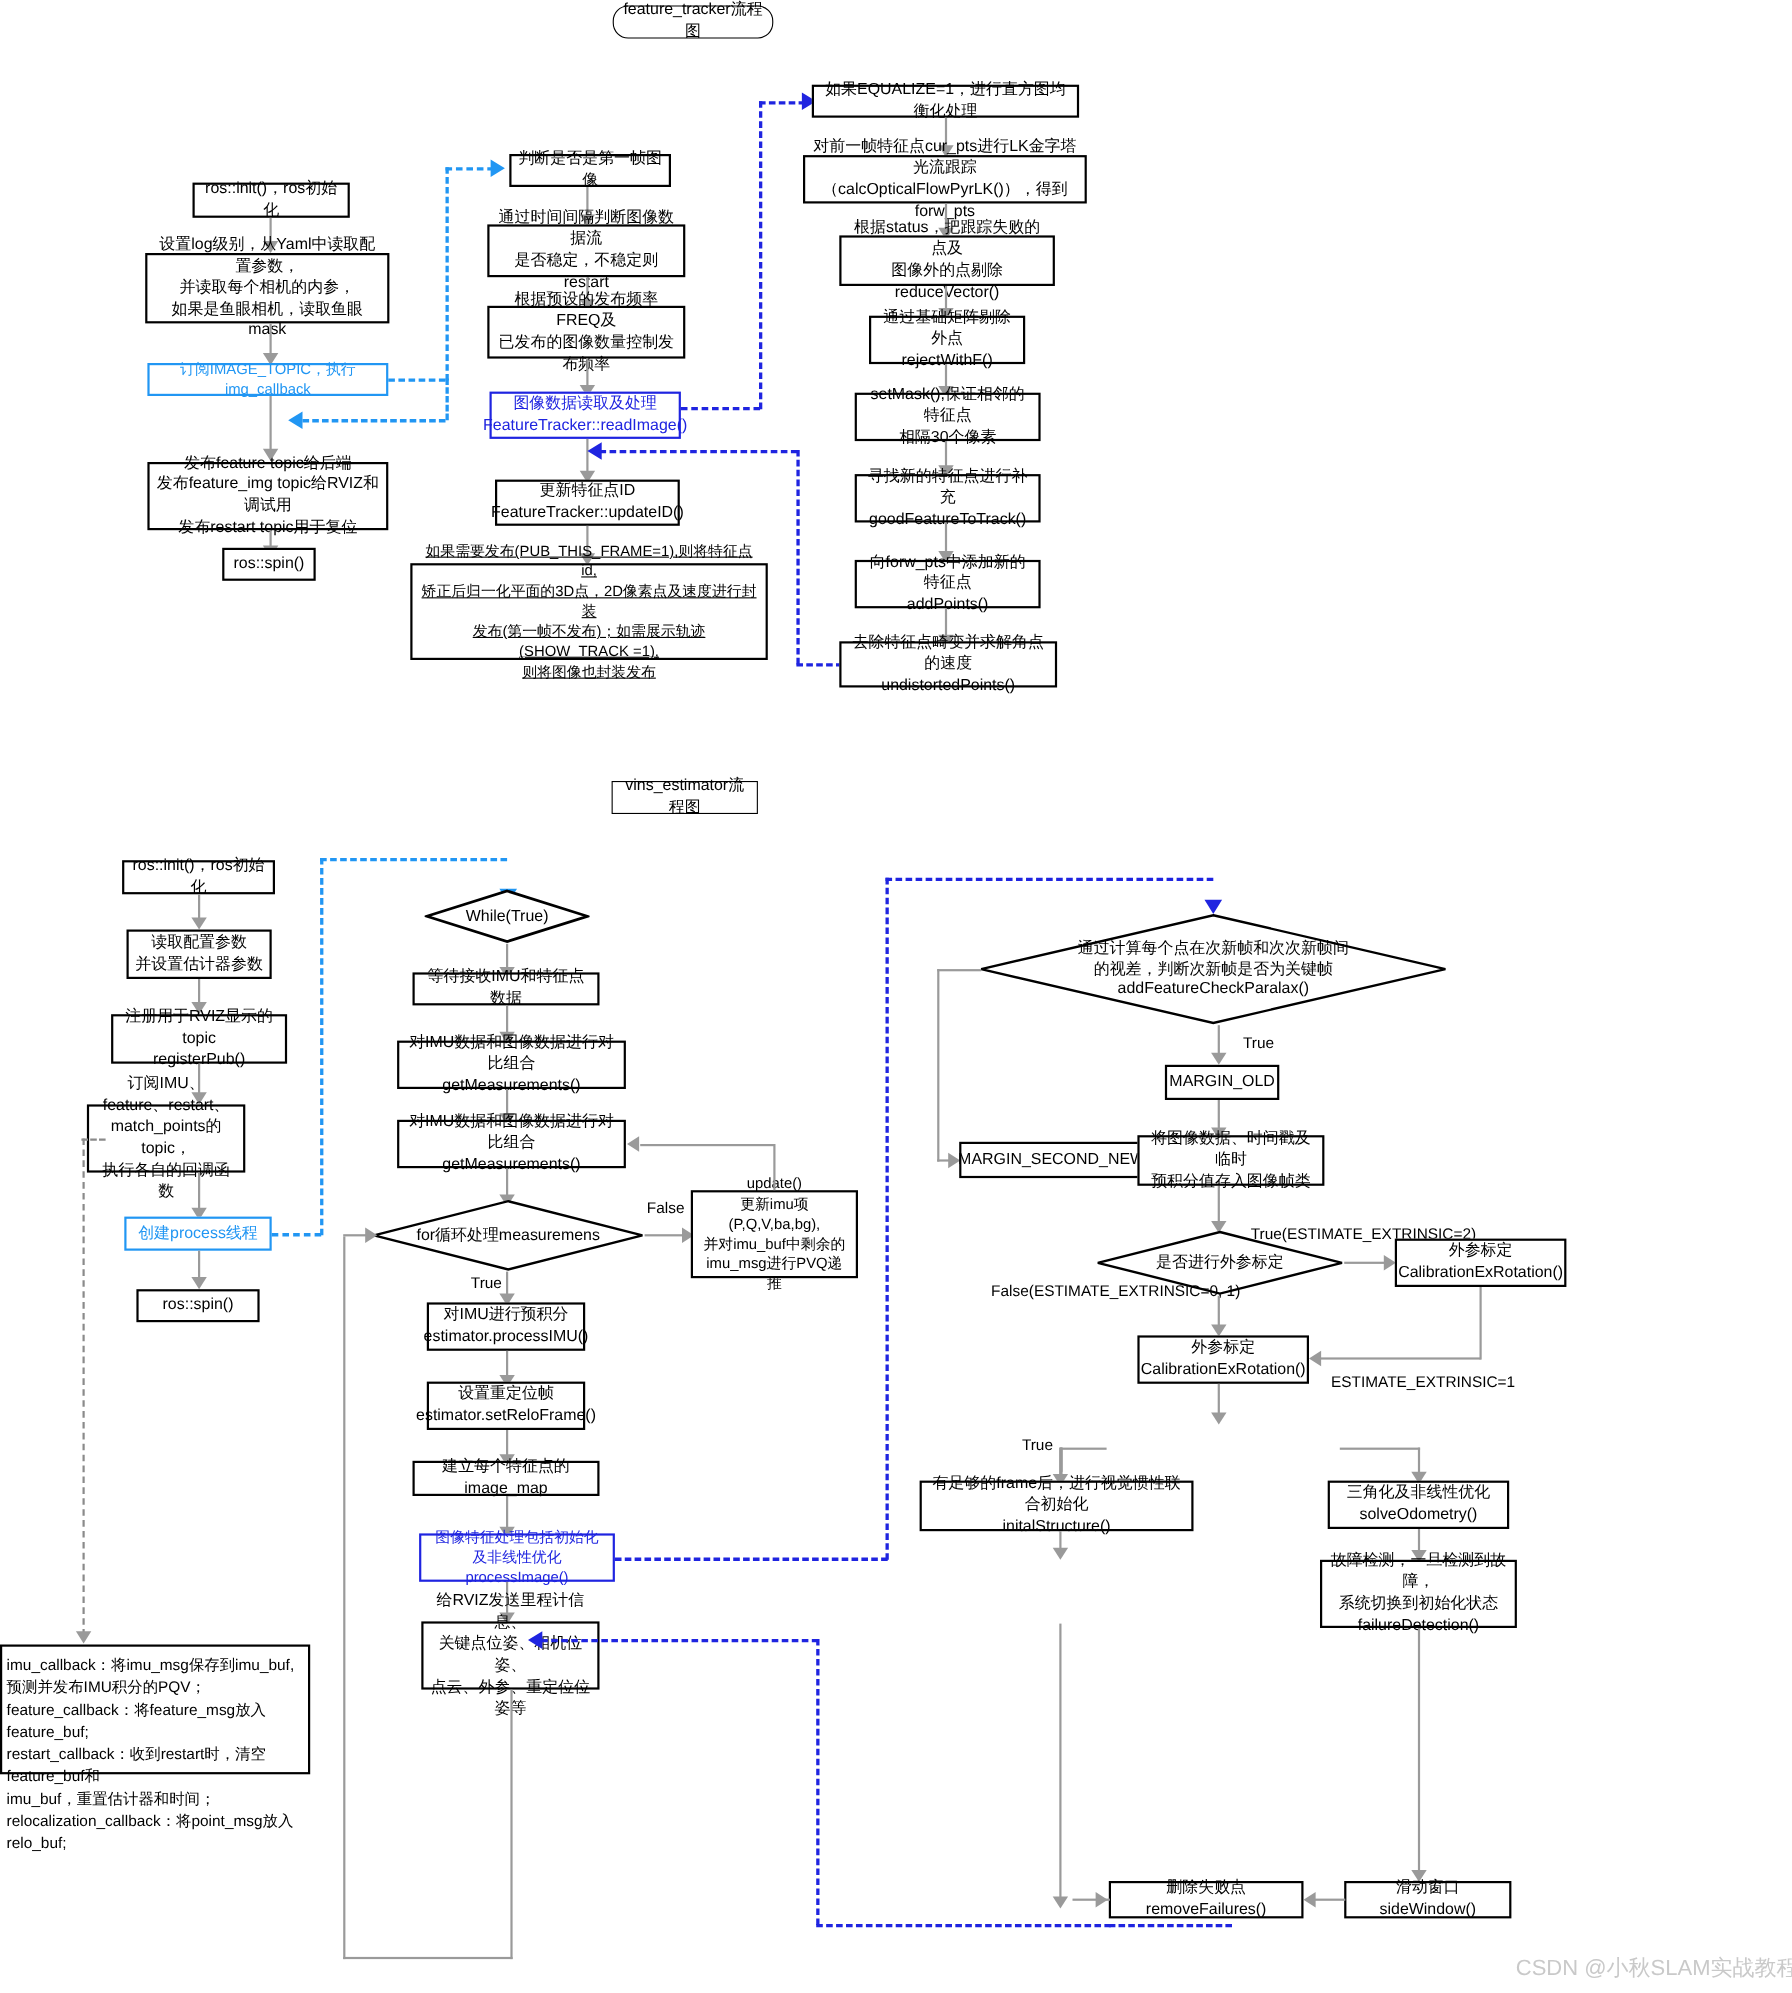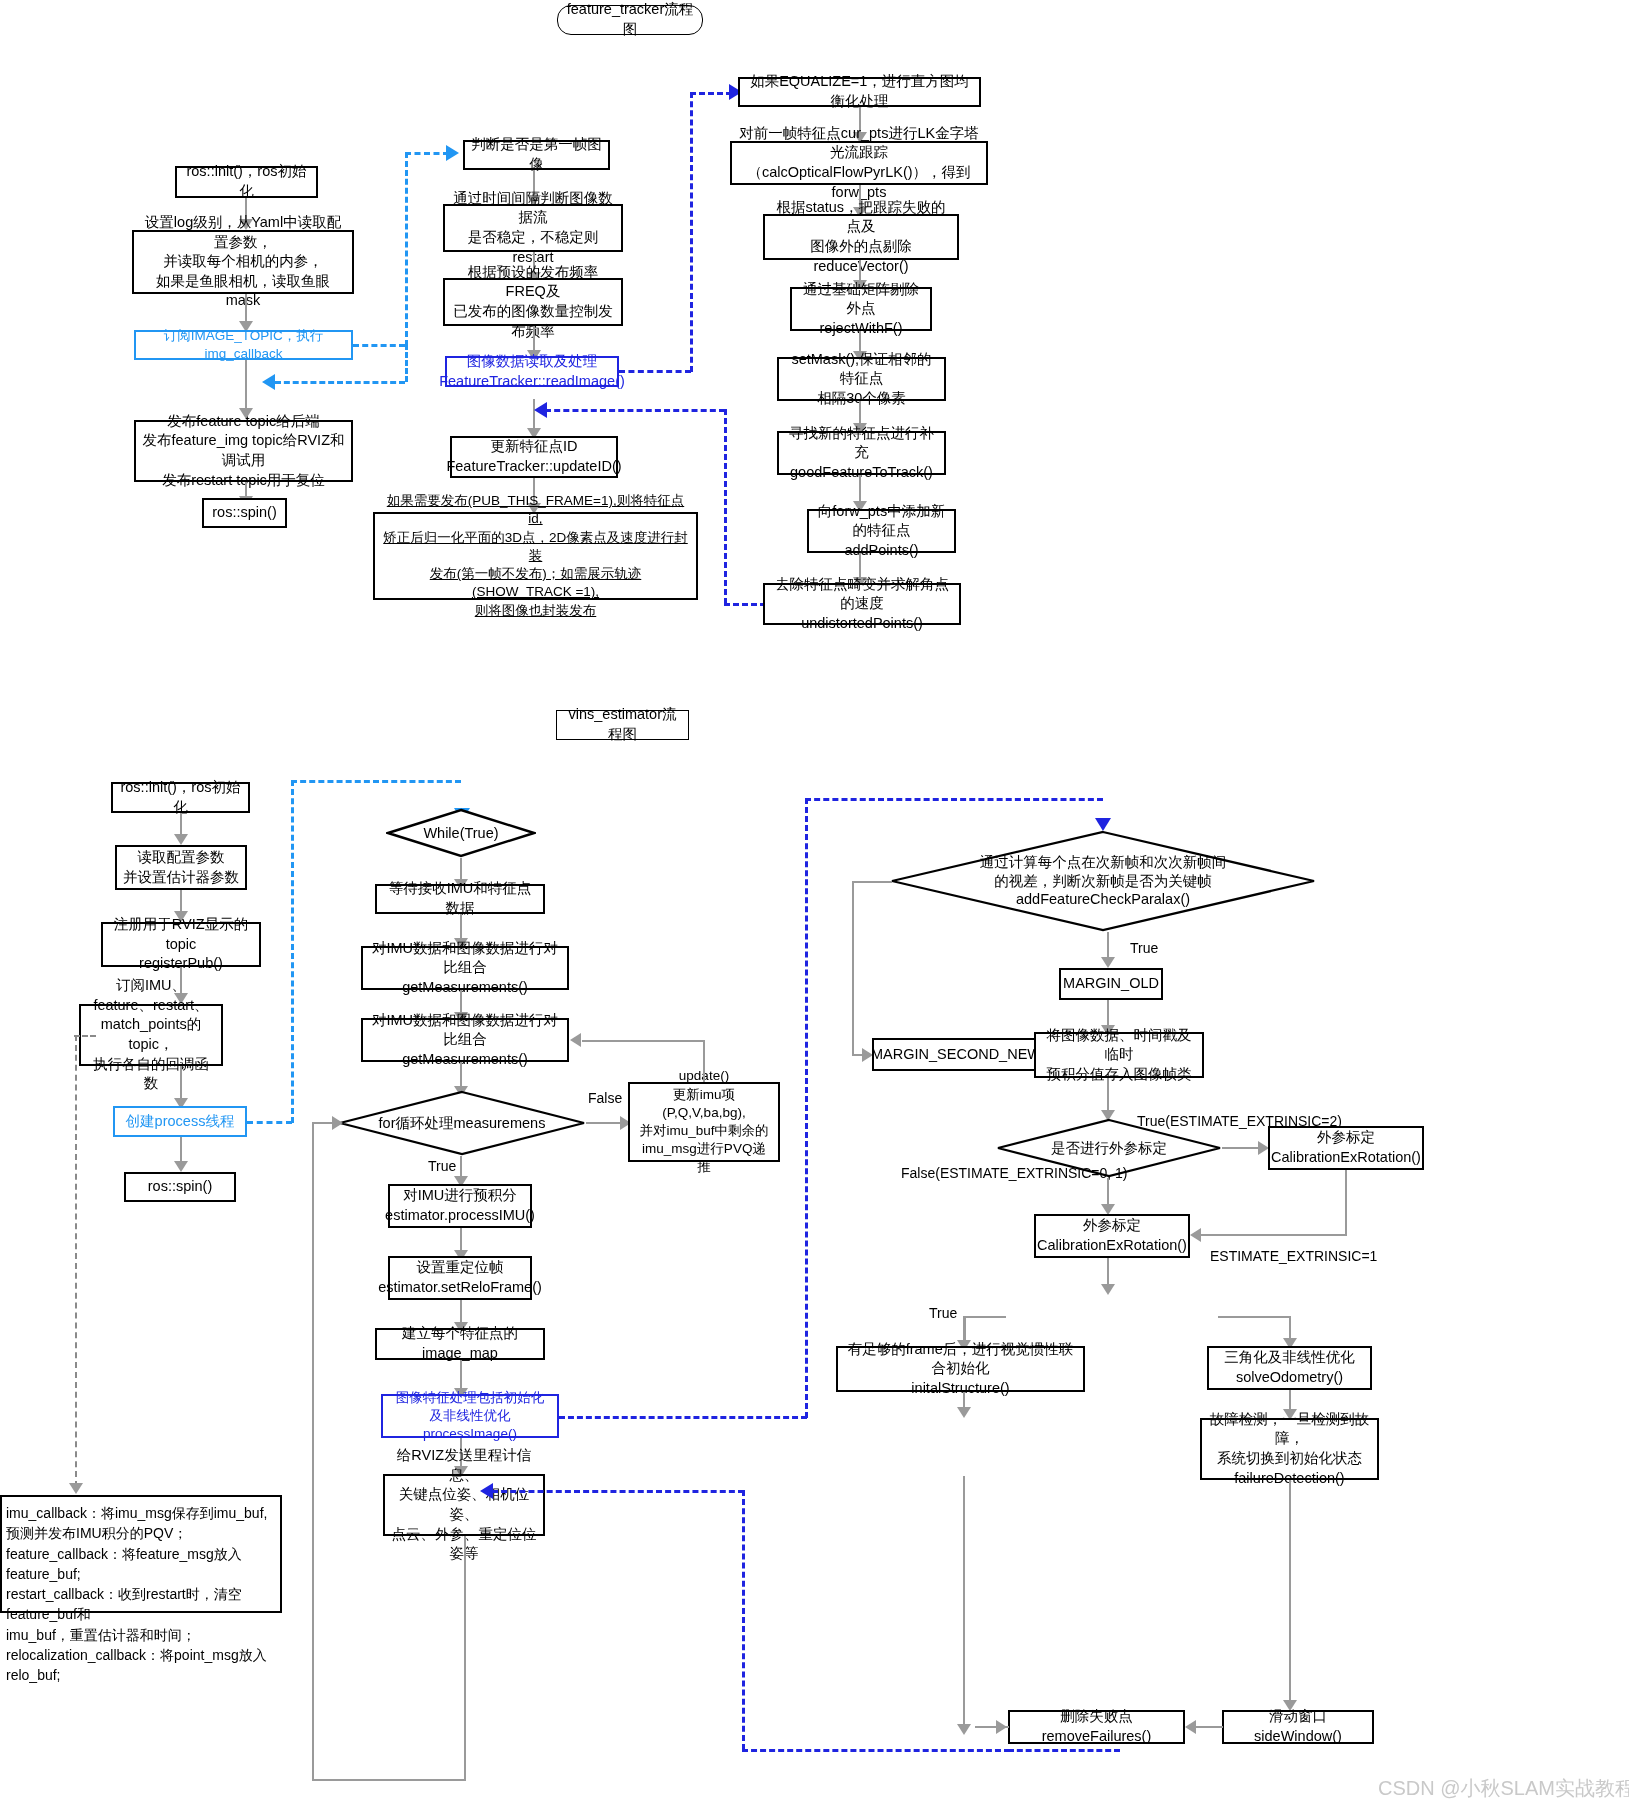--- a/index.html
+++ b/index.html
@@ -100,21 +100,21 @@
   <div class="node" style="left:443px;top:204px;width:180px;height:48px;">通过时间间隔判断图像数据流
 是否稳定，不稳定则restart</div>
   <div class="ln v" style="left:533px;top:252px;height:24px;"></div>
   <div class="arrow down" style="left:527px;top:272px;"></div>
 
   <div class="node" style="left:443px;top:278px;width:180px;height:48px;">根据预设的发布频率FREQ及
 已发布的图像数量控制发布频率</div>
   <div class="ln v" style="left:533px;top:326px;height:28px;"></div>
   <div class="arrow down" style="left:527px;top:350px;"></div>
 
-  <div class="node blue" style="left:445px;top:356px;width:174px;height:31px;">图像数据读取及处理
+  <div class="node blue" style="left:445px;top:356px;width:174px;height:43px;">图像数据读取及处理
 FeatureTracker::readImage()</div>
   <div class="ln v" style="left:533px;top:399px;height:34px;"></div>
   <div class="arrow down" style="left:527px;top:428px;"></div>
 
   <div class="node" style="left:450px;top:436px;width:168px;height:42px;">更新特征点ID
 FeatureTracker::updateID()</div>
   <div class="ln v" style="left:533px;top:478px;height:32px;"></div>
   <div class="arrow down" style="left:527px;top:503px;"></div>
 
   <div class="node" style="left:373px;top:512px;width:325px;height:88px;font-size:13.5px;text-decoration:underline;">如果需要发布(PUB_THIS_FRAME=1),则将特征点id,
@@ -154,21 +154,21 @@
   <div class="node" style="left:777px;top:357px;width:169px;height:44px;">setMask(),保证相邻的特征点
 相隔30个像素</div>
   <div class="ln v" style="left:859px;top:401px;height:26px;"></div>
   <div class="arrow down" style="left:853px;top:423px;"></div>
 
   <div class="node" style="left:777px;top:431px;width:169px;height:44px;">寻找新的特征点进行补充
 goodFeatureToTrack()</div>
   <div class="ln v" style="left:859px;top:475px;height:30px;"></div>
   <div class="arrow down" style="left:853px;top:501px;"></div>
 
-  <div class="node" style="left:777px;top:509px;width:149px;height:44px;margin-left:30px;">向forw_pts中添加新的特征点
+  <div class="node" style="left:777px;top:509px;width:169px;height:44px;">向forw_pts中添加新的特征点
 addPoints()</div>
   <div class="ln v" style="left:859px;top:553px;height:28px;"></div>
   <div class="arrow down" style="left:853px;top:577px;"></div>
 
   <div class="node" style="left:763px;top:583px;width:198px;height:42px;">去除特征点畸变并求解角点的速度
 undistortedPoints()</div>
 
   <div class="node title" style="left:556px;top:710px;width:133px;height:30px;">vins_estimator流程图</div>
 
   <div class="node" style="left:111px;top:782px;width:139px;height:31px;">ros::init()，ros初始化</div>

